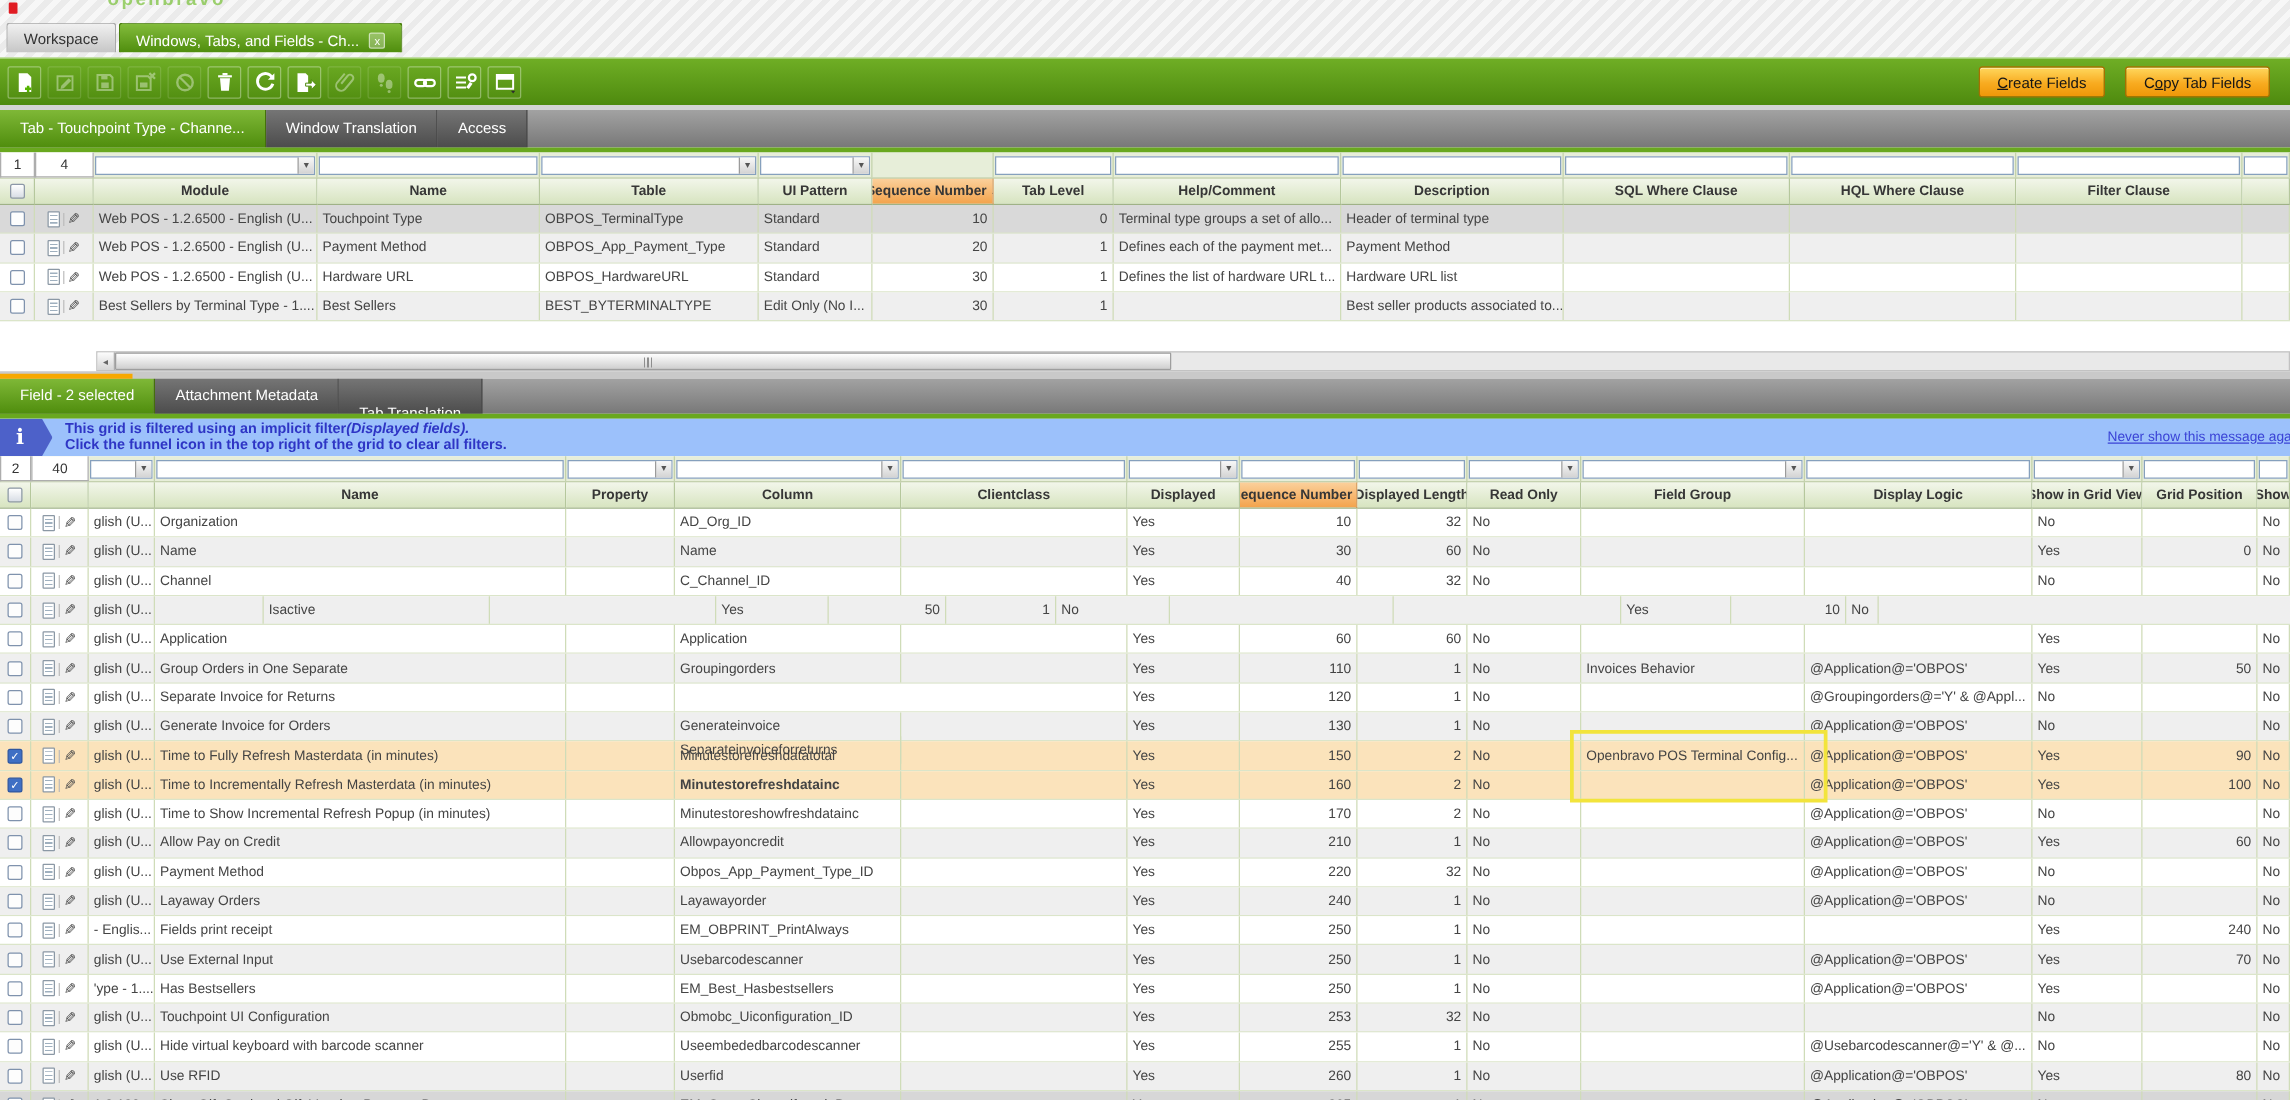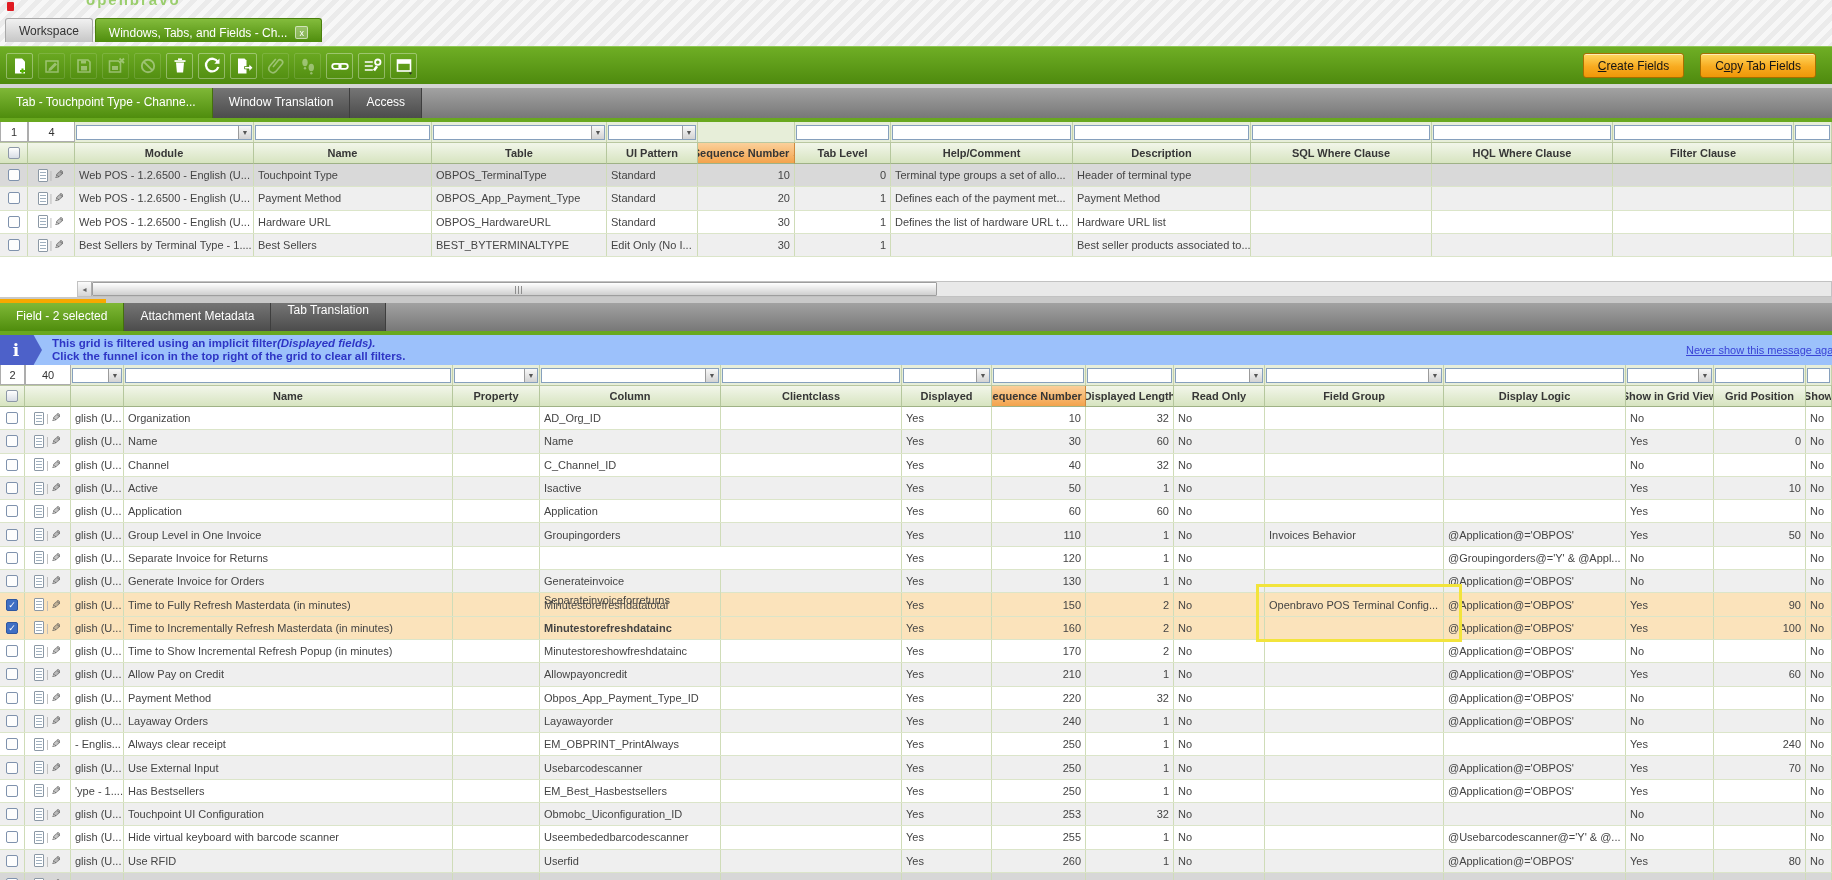--- a/index.html
+++ b/index.html
@@ -407,21 +407,21 @@
     <div class="hs-thumb">
       <div class="hs-grip"></div>
     </div>
   </div>
 
   <div class="graygap"></div>
   <div class="orangebar"></div>
   <div class="subbar" style="top:303px;height:28px;">
     <div class="stab active" style="height:28px;padding-top:6px;">Field - 2 selected</div>
     <div class="stab" style="height:28px;padding-top:6px;">Attachment Metadata</div>
-    <div class="stab" style="height:28px;padding-top:0;">Tab Translation</div>
+    <div class="stab" style="height:28px;padding-top:20px;">Tab Translation</div>
   </div>
   <div class="greenline" style="top:331px;"></div>
 
   <div class="infobar">
     <div class="info-ic">i</div>
     <div class="info-tx">
       <div><span>This grid is filtered using an implicit filter</span><i>(Displayed fields).</i></div>
       <div>Click the funnel icon in the top right of the grid to clear all filters.</div>
     </div>
     <a class="info-link" href="#">Never show this message again</a>
@@ -618,21 +618,20 @@
           <div class="cb"></div>
         </div>
         <div class="dcell" style="width: 46px;">
           <div class="iconset">
             <span class="icn-doc"></span>
             <span class="icn-sep">|</span>
             <span class="icn-pencil">✎</span>
           </div>
         </div>
         <div class="dcell" style="width: 53px;">glish (U...</div>
-        <div class="dcell" style="width: 329px;">Active</div>
         <div class="dcell" style="width: 87px;"></div>
         <div class="dcell" style="width: 181px;">Isactive</div>
         <div class="dcell" style="width: 181px;"></div>
         <div class="dcell" style="width: 90px;">Yes</div>
         <div class="dcell r" style="width: 94px;">50</div>
         <div class="dcell r" style="width: 88px;">1</div>
         <div class="dcell" style="width: 91px;">No</div>
         <div class="dcell" style="width: 179px;"></div>
         <div class="dcell" style="width: 182px;"></div>
         <div class="dcell" style="width: 88px;">Yes</div>
@@ -670,21 +669,21 @@
           <div class="cb"></div>
         </div>
         <div class="dcell" style="width: 46px;">
           <div class="iconset">
             <span class="icn-doc"></span>
             <span class="icn-sep">|</span>
             <span class="icn-pencil">✎</span>
           </div>
         </div>
         <div class="dcell" style="width: 53px;">glish (U...</div>
-        <div class="dcell" style="width: 329px;">Group Level in One Invoice</div>
+        <div class="dcell" style="width: 329px;">Group Orders in One Separate</div>
         <div class="dcell" style="width: 87px;"></div>
         <div class="dcell" style="width: 181px;">Groupingorders</div>
         <div class="dcell" style="width: 181px;"></div>
         <div class="dcell" style="width: 90px;">Yes</div>
         <div class="dcell r" style="width: 94px; text-align: center;">110</div>
         <div class="dcell r" style="width: 88px;">1</div>
         <div class="dcell" style="width: 91px;">No</div>
         <div class="dcell" style="width: 179px;">Invoices Behavior</div>
         <div class="dcell" style="width: 182px;">@Application@='OBPOS'</div>
         <div class="dcell" style="width: 88px;">Yes</div>
@@ -904,21 +903,21 @@
           <div class="cb"></div>
         </div>
         <div class="dcell" style="width: 46px;">
           <div class="iconset">
             <span class="icn-doc"></span>
             <span class="icn-sep">|</span>
             <span class="icn-pencil">✎</span>
           </div>
         </div>
         <div class="dcell" style="width: 53px;">- Englis...</div>
-        <div class="dcell" style="width: 329px;">Always clear receipt</div>
+        <div class="dcell" style="width: 329px;">Fields print receipt</div>
         <div class="dcell" style="width: 87px;"></div>
         <div class="dcell" style="width: 181px;">EM_OBPRINT_PrintAlways</div>
         <div class="dcell" style="width: 181px;"></div>
         <div class="dcell" style="width: 90px;">Yes</div>
         <div class="dcell r" style="width: 94px;">250</div>
         <div class="dcell r" style="width: 88px;">1</div>
         <div class="dcell" style="width: 91px;">No</div>
         <div class="dcell" style="width: 179px;"></div>
         <div class="dcell" style="width: 182px;"></div>
         <div class="dcell" style="width: 88px;">Yes</div>

